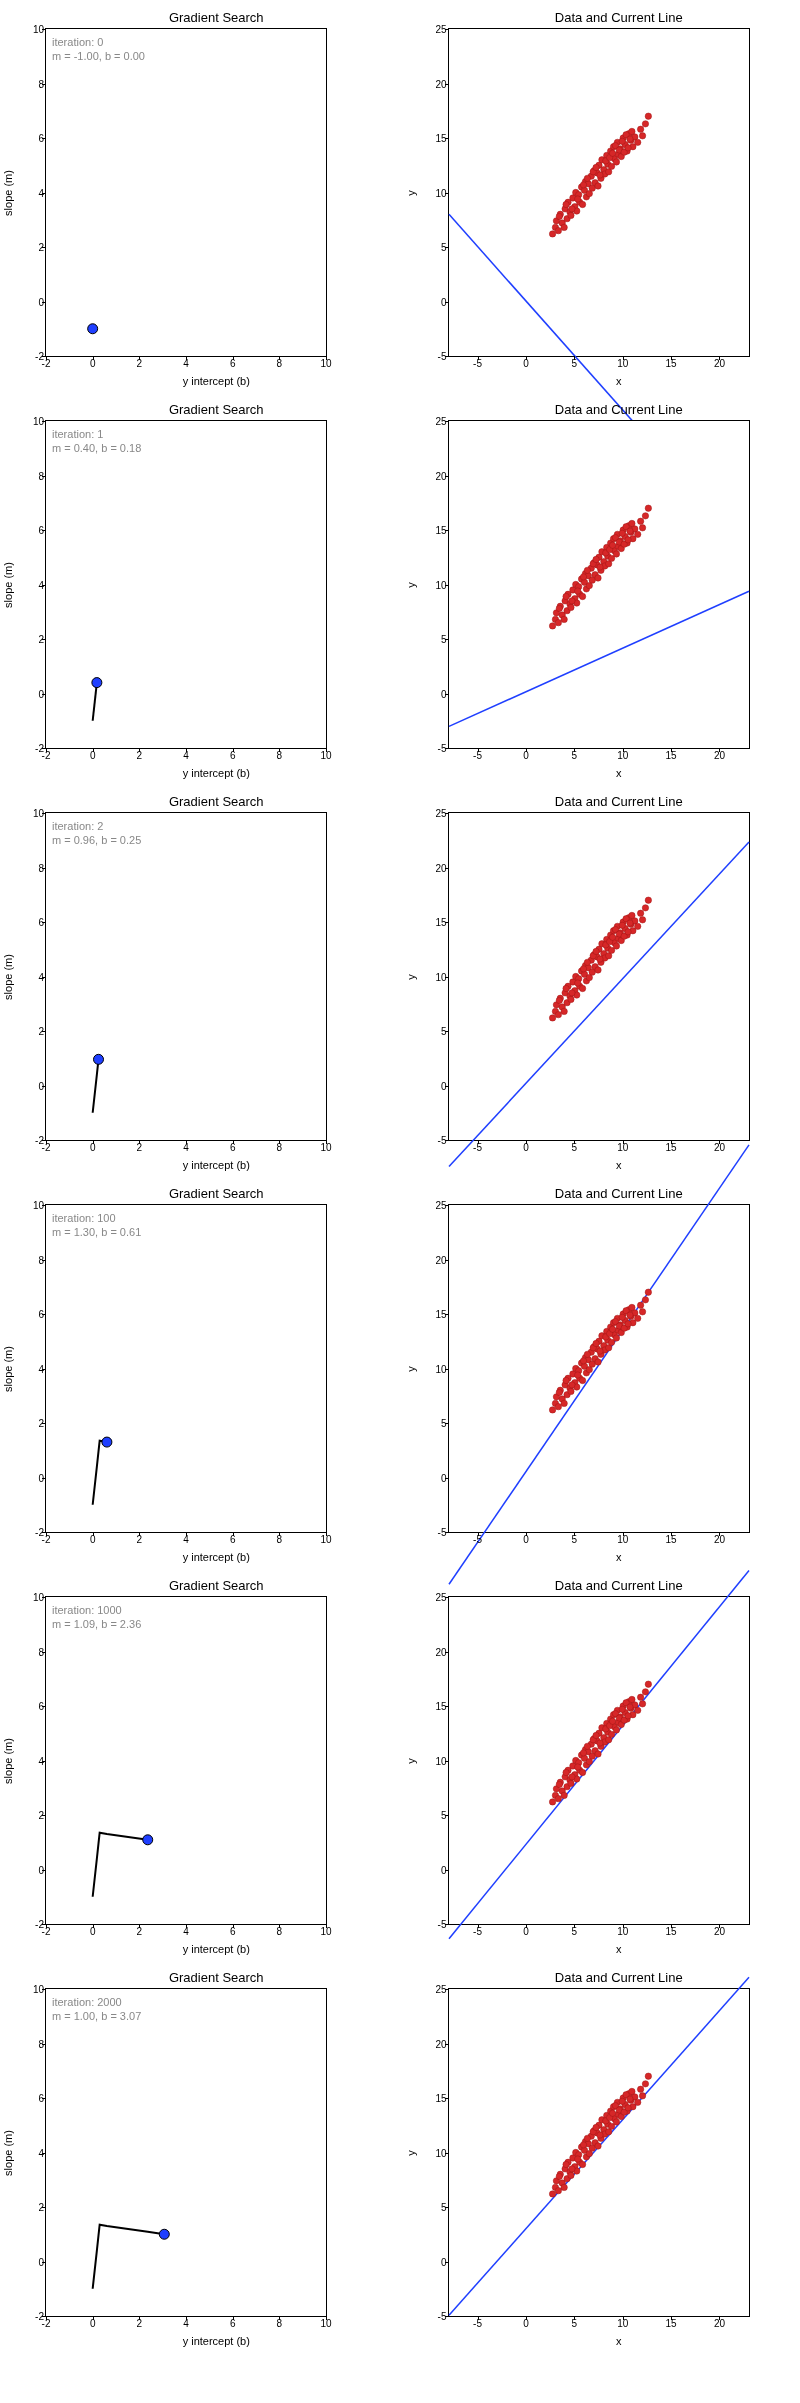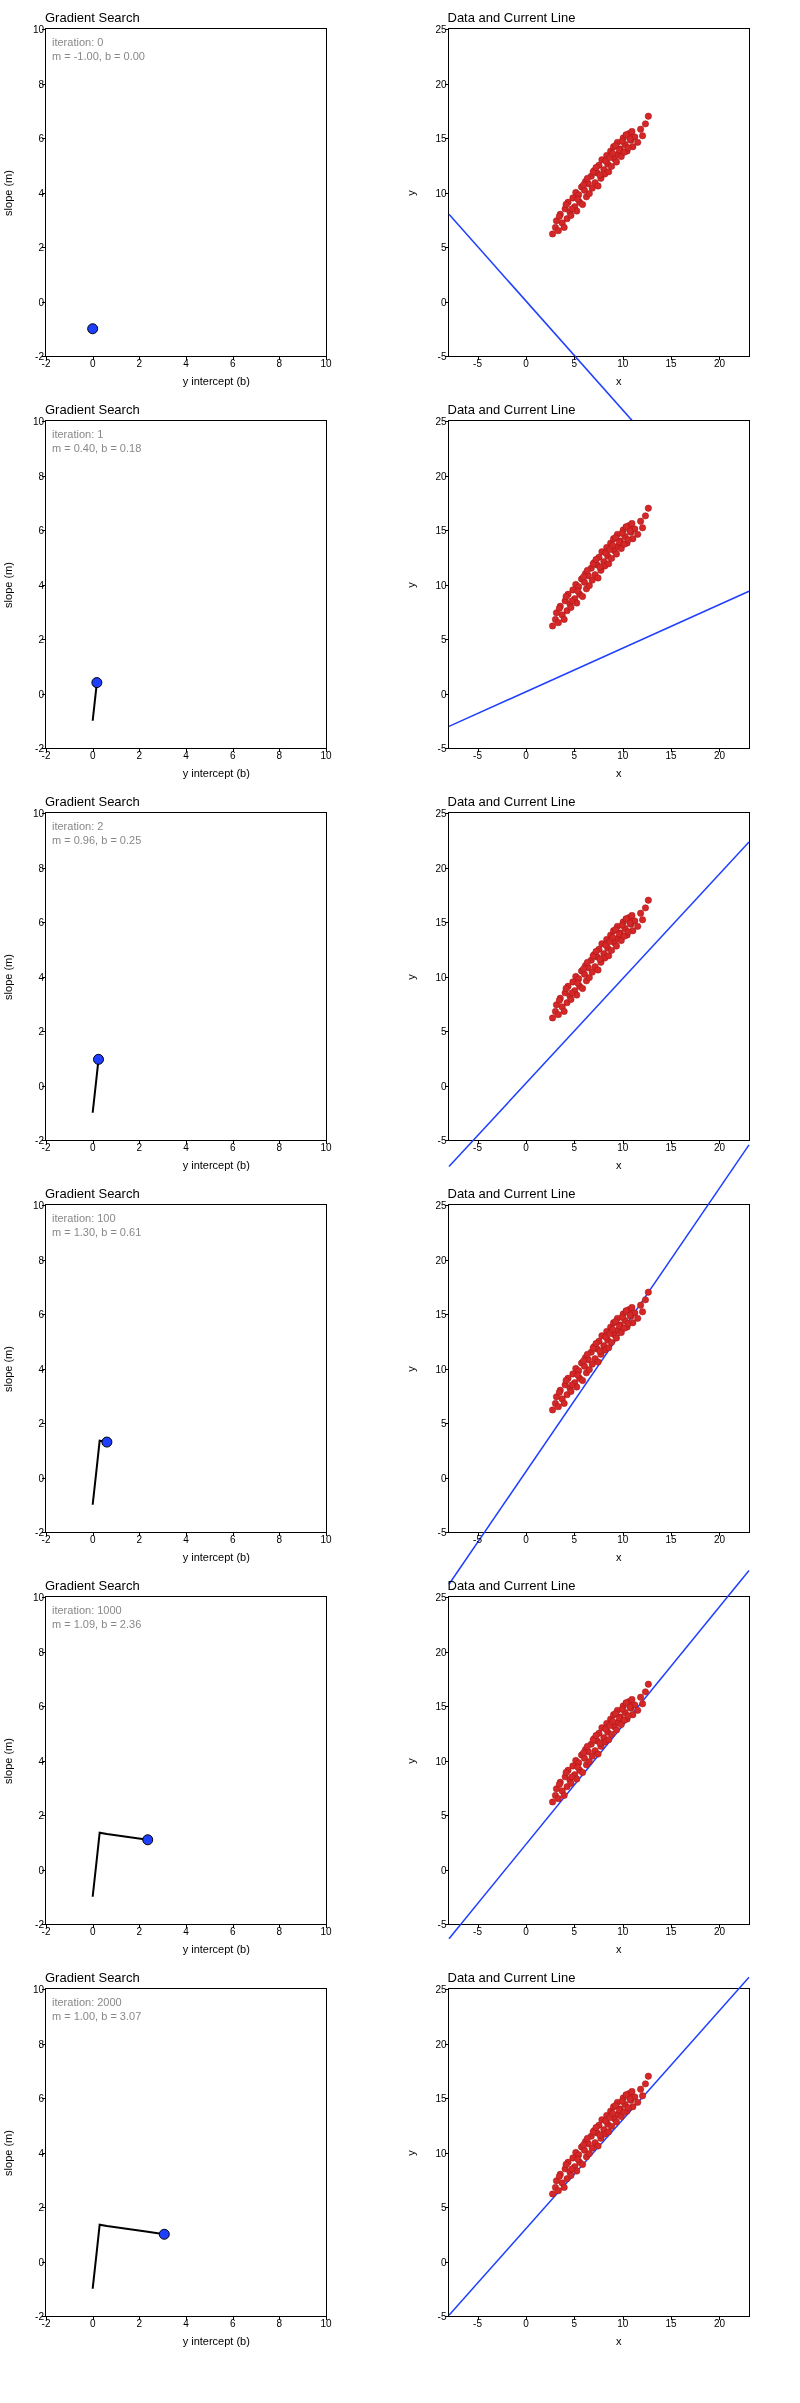--- a/index.html
+++ b/index.html
@@ -1,18 +1,18 @@
 <!DOCTYPE html>
 <html><head>
 <meta charset="utf-8">
 <style>
 body{margin:0;padding:10px;background:#fff;font-family:sans-serif;font-size:11px}
 .grid{display:grid;grid-template-columns:1fr 1fr;gap:15px 25px;width:780px}
 .chart{position:relative}
-.title{text-align:left;font-size:13px;margin-bottom:3px}
+.title{text-align:center;font-size:13px;margin-bottom:3px}
 .plot-area{position:relative;border:1px solid #000;background:#fff}
 .left .plot-area{width:280px;height:327px}
 .right .plot-area{width:300px;height:327px}
 .anno{position:absolute;top:6px;left:6px;color:#888;font-size:11px;line-height:1.3}
 .xlabel{text-align:center;margin-top:18px;font-size:11px}
 .ylabel{position:absolute;left:-38px;top:50%;transform:translate(-50%,-50%) rotate(-90deg);font-size:11px;white-space:nowrap}
 .ticks-x{position:absolute;left:0;right:0;bottom:-16px;height:14px}
 .ticks-x span{position:absolute;transform:translateX(-50%);font-size:10px}
 .ticks-y{position:absolute;left:-10px;top:0;bottom:0;width:8px}
 .ticks-y span{position:absolute;right:0;transform:translateY(50%);font-size:10px;text-align:right}

